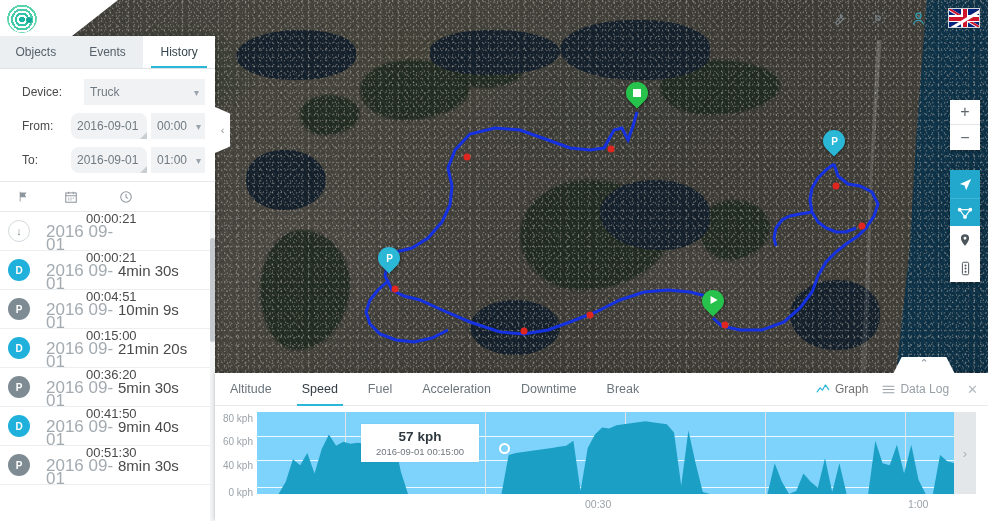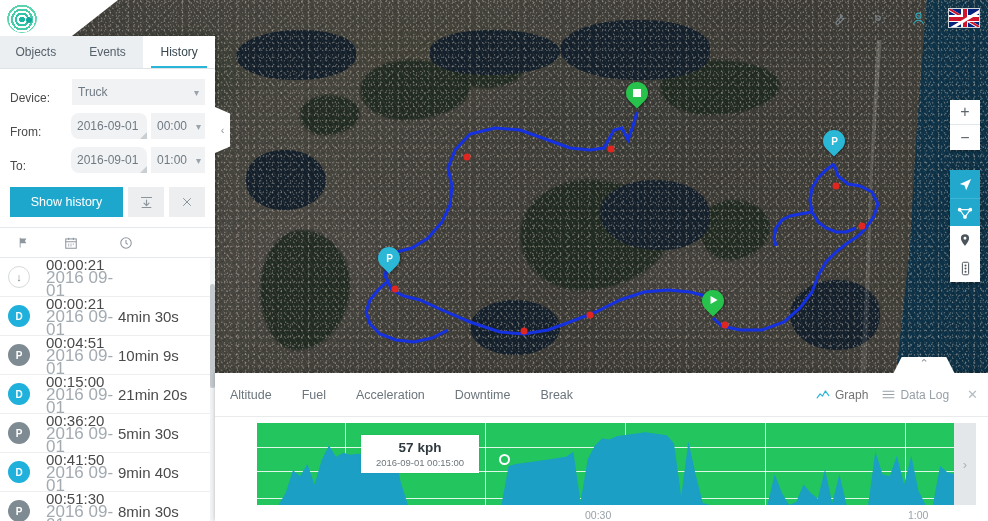--- a/index.html
+++ b/index.html
@@ -134,21 +134,21 @@
   .tab {
     flex:1; display:flex; align-items:center; justify-content:center;
     font-size:12px; color:#55606a; cursor:pointer; position:relative; background:#eceff1;
   }
   .tab.active { background:#fff; color:#37474f; }
   .tab.active:after {
     content:""; position:absolute; left:8px; right:8px; bottom:0; height:2px; background:#29b6d8;
   }
 
   .filters { padding:10px 10px 0 10px; }
-  .frow { display:flex; align-items:flex-end; height:26px; margin-bottom:8px; }
+  .frow { display:flex; align-items:center; height:26px; margin-bottom:8px;margin-left:12px; }
   .flabel { width:62px; font-size:12px; color:#4a4a4a; }
   .fctl { flex:1; display:flex; gap:4px; }
   .sel {
     background:#f0f2f4; height:26px; border:none; display:flex; align-items:center;
     padding:0 6px; font-size:12px; color:#707a82; position:relative; cursor:pointer; flex:1;
   }
   .sel .chev { margin-left:auto; color:#9aa3ab; font-size:10px; }
   .sel.date { flex:0 0 76px;border-radius:8px; }
   .sel.date:after {
     content:""; position:absolute; right:0; bottom:0;
@@ -183,21 +183,21 @@
   }
   .badge {
     width:22px; height:22px; border-radius:50%; flex:0 0 22px;
     display:flex; align-items:center; justify-content:center;
     color:#fff; font-size:10px; font-weight:bold; margin-right:16px;
   }
   .badge.d { background:#1fb0dc; }
   .badge.p { background:#7f8b93; }
   .badge.arrow { background:#fff; border:1px solid #d5dadd; color:#7f8b93; font-size:11px; }
   .evtime { width:72px; }
-  .evtime .t { font-size:15px; color:#4a4a4a; line-height:13px; }
+  .evtime .t { font-size:13px; color:#4a4a4a; line-height:13px;margin-left:40px; }
   .evtime .d { font-size:17px; color:#a3abb1; line-height:13px; }
   .evdur { font-size:15px; color:#4a4a4a; }
 
   
   .sb-track { position:absolute; right:0; top:0; width:5px; height:100%; background:#f2f4f5; }
   .sb-thumb { position:absolute; right:0; top:26px; width:5px; height:104px; background:#c3c9cd; border-radius:3px; }
 
   
   .map-collapse {
     position:absolute; left:215px; top:107px; width:15px; height:46px; z-index:31;
@@ -235,21 +235,21 @@
     background:#fff; box-shadow:0 -1px 4px rgba(0,0,0,.25);
   }
   .panel-handle {
     position:absolute; left:678px; top:-16px; width:62px; height:17px;
     background:#fff; border-radius:7px 7px 0 0;
     display:flex; align-items:flex-start; justify-content:center;
     color:#8d959b; font-size:11px; cursor:pointer;
     clip-path: polygon(14% 0, 86% 0, 100% 100%, 0 100%);
   }
   .panel-tabs {
-    display:flex; align-items:center; height:44px; border-bottom:1px solid #e8eaec; background:#fff;
+    display:flex; align-items:center; height:33px; border-bottom:1px solid #e8eaec; background:#fff;
   }
   .ptab {
     padding:0 15px; height:33px; display:flex; align-items:center;
     font-size:12.5px; color:#6b757c; cursor:pointer; position:relative;
   }
   .ptab.active { color:#333c42; }
   .ptab.active:after {
     content:""; position:absolute; left:10px; right:10px; bottom:0; height:2px; background:#29b6d8;
   }
   .panel-right { margin-left:auto; display:flex; align-items:center; gap:14px; padding-right:10px; }
@@ -257,21 +257,21 @@
   .pr-item.on { color:#737373; }
   .pr-x { color:#b3bbc0; font-size:13px; cursor:pointer; padding-left:4px; }
 
   .chart-area { position:relative; width:773px; height:115px; background:#fff; }
   .chart-yaxis { position:absolute; left:0; top:0; width:42px; height:92px; }
   .chart-yaxis div {
     position:absolute; right:4px; font-size:10px; color:#9aa2a8; white-space:nowrap;
   }
   .plot {
     position:absolute; left:42px; top:6px; width:719px; height:82px;
-    background:#22c55e; overflow:hidden;
+    background:#7dd3fc; overflow:hidden;
   }
   .plot .vgrid { position:absolute; top:0; bottom:0; width:1px; background:#e2e5e7; }
   .plot .hgrid { position:absolute; left:0; right:0; height:1px; background:#fff; opacity:.85; }
   .plot svg { position:absolute; left:0; top:0; }
   .plot-scroll {
     position:absolute; right:0; top:0; width:22px; height:82px; background:#e4e7e9;
     display:flex; align-items:center; justify-content:center; color:#aab1b6; font-size:13px; cursor:pointer;
   }
   .xaxis { position:absolute; left:42px; top:92px; width:719px; height:18px; }
   .xaxis div { position:absolute; font-size:10.5px; color:#9aa2a8; }
@@ -428,36 +428,20 @@
             <span>2016-09-01</span>
           </div>
           <div class="sel time">
             <span>01:00</span>
             <span class="chev">▾</span>
           </div>
         </div>
       </div>
     </div>
 
-    <div class="actions">
-      <div class="btn-primary">Show history</div>
-      <div class="btn-ghost">
-        <svg width="15" height="15" viewBox="0 0 24 24" fill="none" stroke="#8b949b" stroke-width="1.8" stroke-linecap="round" stroke-linejoin="round">
-          <path d="M4 4h16"></path>
-            <path d="M12 8v8"></path>
-            <path d="M8 13l4 4 4-4"></path>
-            <path d="M5 20h14"></path>
-        </svg>
-      </div>
-      <div class="btn-ghost">
-        <svg width="12" height="12" viewBox="0 0 24 24" fill="none" stroke="#8b949b" stroke-width="2" stroke-linecap="round">
-          <path d="M5 5l14 14M19 5L5 19"></path>
-        </svg>
-      </div>
-    </div>
 
     <div class="list-head">
       <div class="lh c1">
         <svg width="13" height="13" viewBox="0 0 24 24" fill="#8f979e">
             <path d="M5 3v18h1.6v-7.4h10.8L14.6 9l2.8-4.6H6.6V3z"></path>
           </svg>
       </div>
       <div class="lh c2">
         <svg width="14" height="14" viewBox="0 0 24 24" fill="none" stroke="#8f979e" stroke-width="1.8">
           <rect x="3" y="5" width="18" height="16"></rect>
@@ -571,20 +555,21 @@
         <circle cx="8" cy="17" r="1.6" fill="#4c555b" stroke="none"></circle>
       </svg>
     </div>
   </div>
 
   <div class="panel">
     <div class="panel-handle">⌃</div>
 
     <div class="panel-tabs">
       <div class="ptab">Altitude</div>
+      <div class="ptab active">Speed</div>
       <div class="ptab">Fuel</div>
       <div class="ptab">Acceleration</div>
       <div class="ptab">Downtime</div>
       <div class="ptab">Break</div>
 
       <div class="panel-right">
         <div class="pr-item on">
           <svg width="14" height="12" viewBox="0 0 24 20" fill="none" stroke="#29b6d8" stroke-width="2" stroke-linecap="round" stroke-linejoin="round">
             <path d="M2 15l5-7 4 4 5-9 6 8"></path>
           </svg>
@@ -594,20 +579,26 @@
           <svg width="13" height="11" viewBox="0 0 24 18" fill="none" stroke="#97a0a6" stroke-width="2" stroke-linecap="round">
             <path d="M2 3h20M2 9h20M2 15h20"></path>
           </svg>
           <span>Data Log</span>
         </div>
         <div class="pr-x">✕</div>
       </div>
     </div>
 
     <div class="chart-area">
+      <div class="chart-yaxis">
+        <div style="top:7px;">80 kph</div>
+        <div style="top:30px;">60 kph</div>
+        <div style="top:54px;">40 kph</div>
+        <div style="top:81px;">0 kph</div>
+      </div>
 
       <div class="plot">
         <div class="vgrid" style="left:88px;"></div>
         <div class="vgrid" style="left:228px;"></div>
         <div class="vgrid" style="left:368px;"></div>
         <div class="vgrid" style="left:508px;"></div>
         <div class="vgrid" style="left:648px;"></div>
         <div class="hgrid" style="top:24px;"></div>
         <div class="hgrid" style="top:48px;"></div>
         <div class="hgrid" style="top:75px;"></div>

